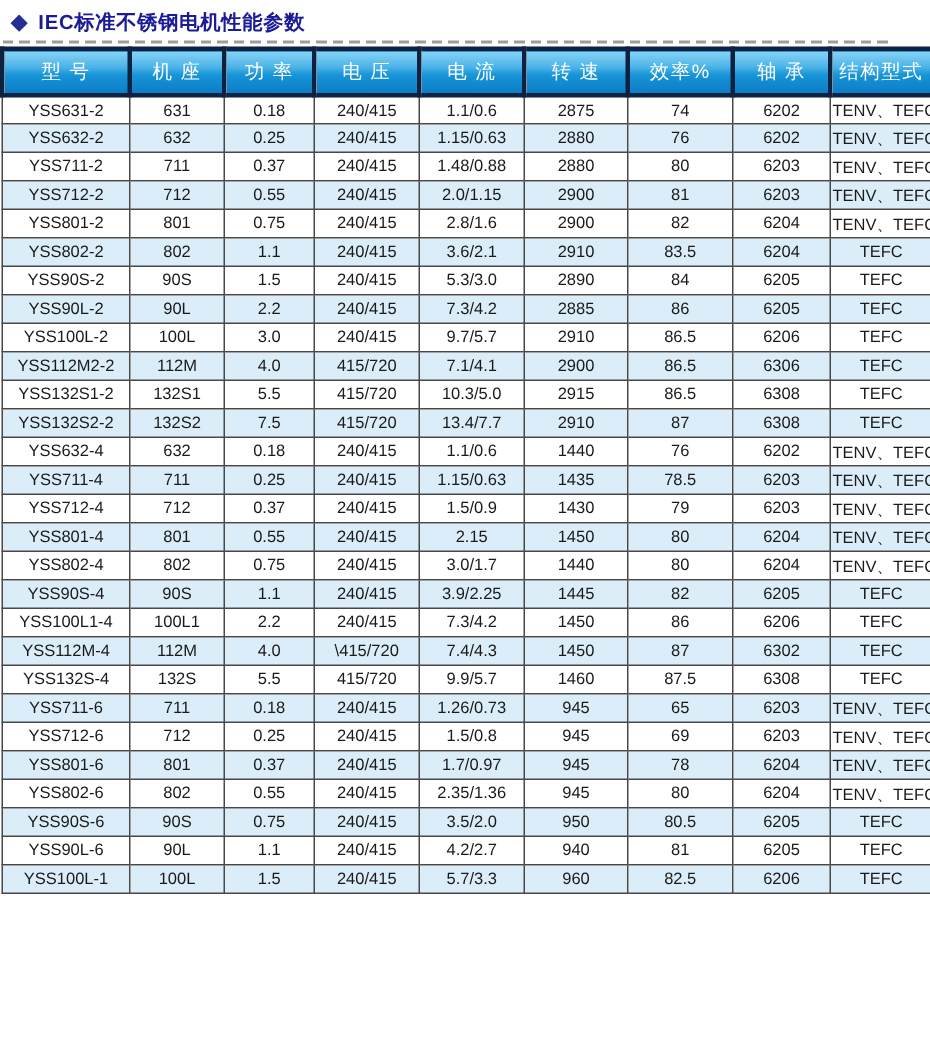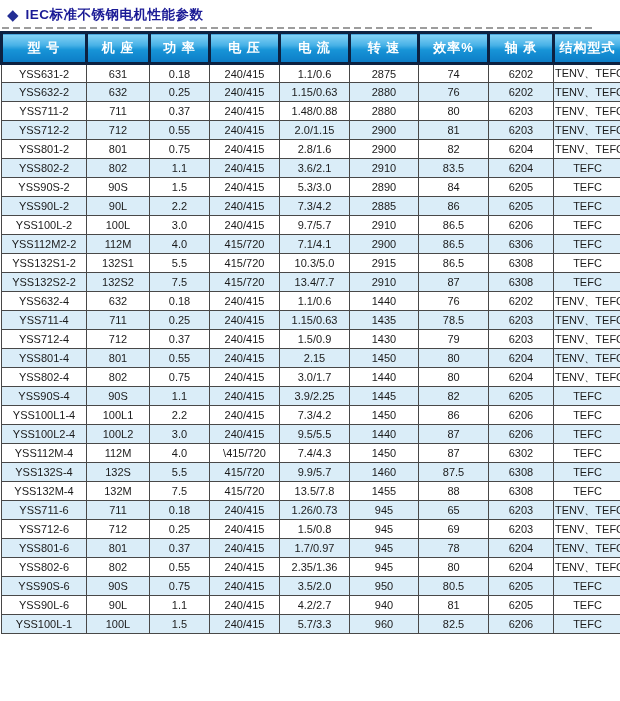--- a/index.html
+++ b/index.html
@@ -23,21 +23,21 @@
   table.spec {
     width:620px; table-layout:fixed; border-collapse:collapse;
   }
   col.c1{width:85px} col.c2{width:63px} col.c3{width:60px}
   col.c4{width:70px} col.c5{width:70px} col.c6{width:69px}
   col.c7{width:70px} col.c8{width:65px} col.c9{width:68px}
   thead th {
     height:31px; padding:0;
     background:linear-gradient(180deg,#86d3f6 0%,#49b2e7 38%,#1794d7 55%,#0c7cc6 100%);
     border:3px solid #0d2140;
-    color:#ffffff; font-size:13px; font-weight:bold;
+    color:#ffffff; font-size:13px; font-weight:normal;
     letter-spacing:1px; white-space:nowrap; overflow:hidden;
   }
   tbody td {
     height:19px; padding:0 1px;
     border:1px solid #484848;
     font-size:11px; color:#1a1a1a; text-align:center;
     white-space:nowrap; overflow:hidden;
   }
   tbody tr:nth-child(odd)  { background:#ffffff; }
   tbody tr:nth-child(even) { background:#daedf8; }
@@ -281,31 +281,20 @@
           <td>100L1</td>
           <td>2.2</td>
           <td>240/415</td>
           <td>7.3/4.2</td>
           <td>1450</td>
           <td>86</td>
           <td>6206</td>
           <td>TEFC</td>
         </tr>
         <tr>
-          <td>YSS100L2-4</td>
-          <td>100L2</td>
-          <td>3.0</td>
-          <td>240/415</td>
-          <td>9.5/5.5</td>
-          <td>1440</td>
-          <td>87</td>
-          <td>6206</td>
-          <td>TEFC</td>
-        </tr>
-        <tr>
           <td>YSS112M-4</td>
           <td>112M</td>
           <td>4.0</td>
           <td>\415/720</td>
           <td>7.4/4.3</td>
           <td>1450</td>
           <td>87</td>
           <td>6302</td>
           <td>TEFC</td>
         </tr>
@@ -314,31 +303,20 @@
           <td>132S</td>
           <td>5.5</td>
           <td>415/720</td>
           <td>9.9/5.7</td>
           <td>1460</td>
           <td>87.5</td>
           <td>6308</td>
           <td>TEFC</td>
         </tr>
         <tr>
-          <td>YSS132M-4</td>
-          <td>132M</td>
-          <td>7.5</td>
-          <td>415/720</td>
-          <td>13.5/7.8</td>
-          <td>1455</td>
-          <td>88</td>
-          <td>6308</td>
-          <td>TEFC</td>
-        </tr>
-        <tr>
           <td>YSS711-6</td>
           <td>711</td>
           <td>0.18</td>
           <td>240/415</td>
           <td>1.26/0.73</td>
           <td>945</td>
           <td>65</td>
           <td>6203</td>
           <td>TENV、TEFC</td>
         </tr>

